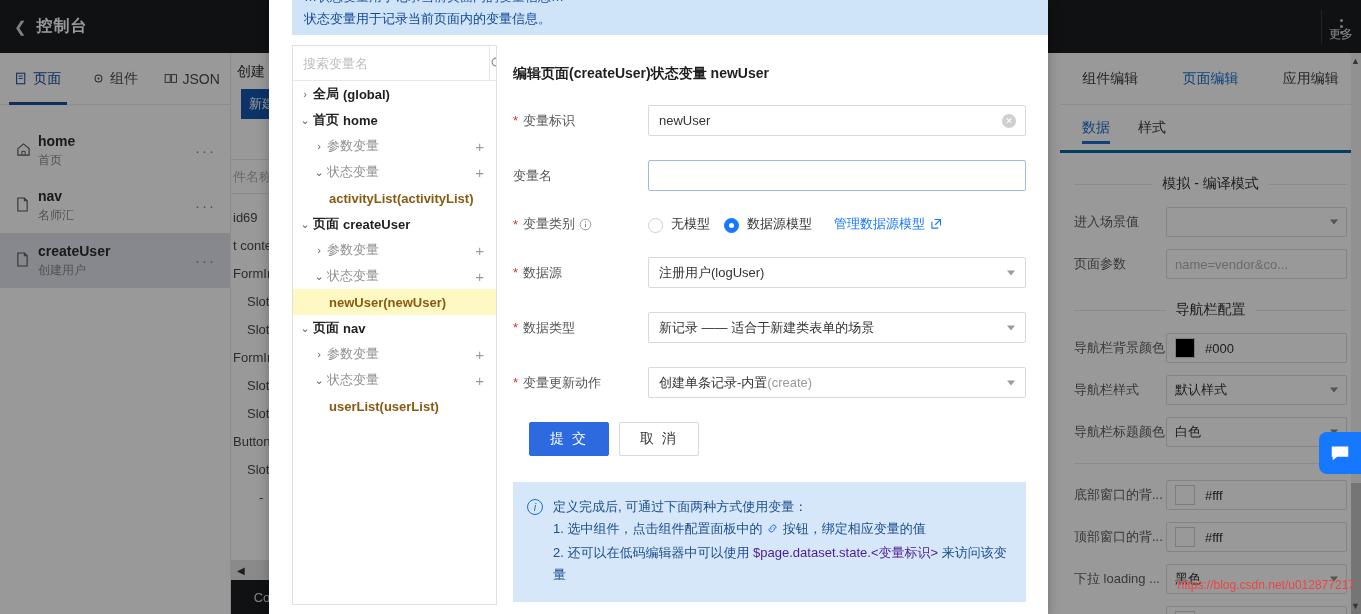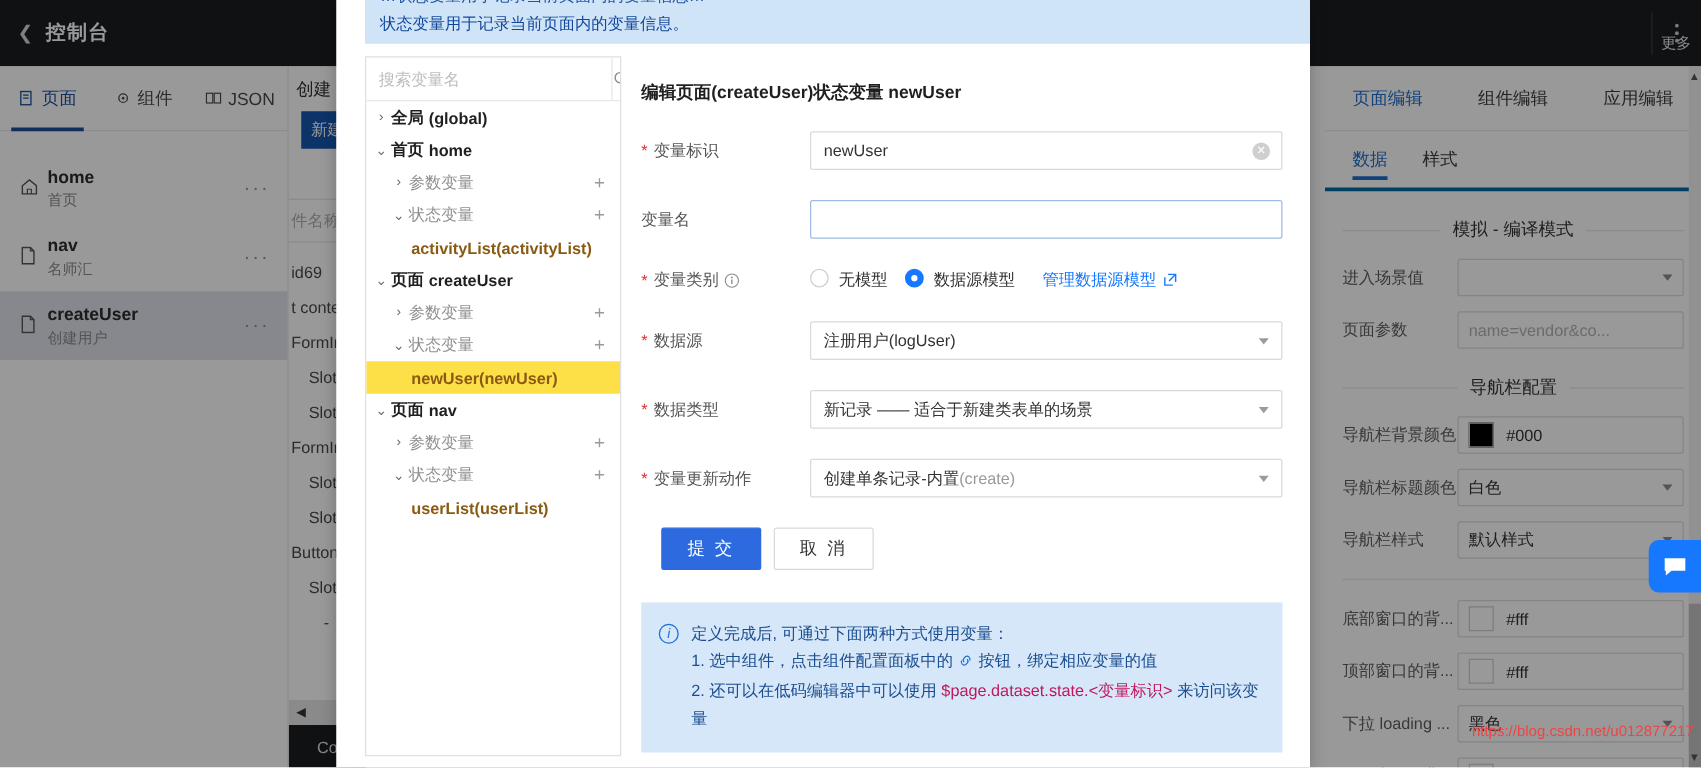--- a/index.html
+++ b/index.html
@@ -123,58 +123,58 @@
   .tree-search input::placeholder { color:#bdbdbd; }
   .tsearch-btn { width:36px; height:34px; border-left:1px solid #e8e8e8; display:flex;
                  align-items:center; justify-content:center; cursor:pointer; }
   .tnode { height:26px; display:flex; align-items:center; font-size:13px; cursor:pointer; }
   .tnode .arr { width:16px; text-align:center; font-size:11px; color:#666; flex:0 0 16px; }
   .tnode.lvl0 { padding-left:4px; color:#1f1f1f; }
   .tnode.lvl1 { padding-left:18px; color:#8f8f8f; }
   .tnode .plus { margin-left:auto; margin-right:12px; color:#9a9a9a; font-size:15px; }
   .tleaf { height:26px; display:flex; align-items:center; padding-left:36px;
            font-size:13px; font-weight:bold; color:#8a5a12; cursor:pointer; }
-  .tleaf.active { background:#fde047; }
+  .tleaf.active { background:#fef9c3; }
   .tnode .lbl-cn { font-weight:bold; }
   .tnode .lbl-en { font-weight:bold; margin-left:4px; }
 
   .form-col { flex:1; padding:20px 22px 0 16px; position:relative; }
   .form-title { font-size:14px; font-weight:bold; color:#1f1f1f; margin-bottom:22px; }
   .form-row { display:flex; align-items:center; margin-bottom:24px; }
   .form-label { width:135px; font-size:13px; color:#555; display:flex; align-items:center; gap:2px;}
   .req-star { color:#e03131; margin-right:3px; }
   .input-box { flex:1; height:31px; border:1px solid #d9d9d9; border-radius:2px; display:flex;
                align-items:center; padding:0 10px; font-size:13px; color:#333; position:relative;
                background:#fff; }
   .input-box.focused { border-color:#9dbbe4; }
   .clear-ico { position:absolute; right:9px; top:50%; transform:translateY(-50%);
                width:14px; height:14px; border-radius:50%; background:#cfcfcf; color:#fff;
                font-size:9px; display:flex; align-items:center; justify-content:center; cursor:pointer;}
   .sel-caret { position:absolute; right:10px; top:50%; transform:translateY(-50%);
                border-left:4px solid transparent; border-right:4px solid transparent;
                border-top:5px solid #9b9b9b; }
   .radio-group { display:flex; align-items:center; gap:14px; flex:1; }
-  .radio { display:flex; align-items:flex-start; gap:8px; font-size:13px; color:#333; cursor:pointer; }
+  .radio { display:flex; align-items:flex-end; gap:8px; font-size:13px; color:#333; cursor:pointer; }
   .rdot { width:15px; height:15px; border-radius:50%; border:1px solid #d0d0d0; background:#fff;
           display:flex; align-items:center; justify-content:center; }
   .rdot.on { border-color:#1677ff; background:#1677ff; }
   .rdot.on:after { content:""; width:5px; height:5px; border-radius:50%; background:#fff; }
   .link-blue { color:#1677ff; font-size:13px; text-decoration:none; display:flex;
                align-items:center; gap:5px; cursor:pointer; margin-left:8px; }
   .btn-row { display:flex; gap:10px; margin:2px 0 0 0;padding-left:16px; }
   .btn { height:34px; padding:0 20px; font-size:14px; border-radius:2px; display:flex;
          align-items:center; justify-content:center; cursor:pointer; letter-spacing:2px;}
   .btn-primary { background:#2d6ae0; color:#fff; border:1px solid #2d6ae0; }
   .btn-default { background:#fff; color:#333; border:1px solid #d9d9d9; }
   .tipbox { margin-top:26px; background:#d6e7f9; padding:14px 14px 16px 14px; display:flex;
             gap:10px; font-size:13px; color:#1a4d8f; line-height:22px; }
   .tip-i { width:16px; height:16px; border-radius:50%; border:1px solid #1a6fd4; color:#1a6fd4;
            font-size:11px; display:flex; align-items:center; justify-content:center; flex:0 0 16px;
            margin-top:3px; font-style:italic; }
-  .mono { color:#be185d; }
+  .mono { color:#4c1d95; }
   .grey-sub { color:#9a9a9a; font-weight:normal; }
 </style>
 </head>
 <body>
 
 <div id="app-bg">
 
   <div class="topbar">
     <div class="topbar-back">
       <span class="chev-left">❮</span>
@@ -284,22 +284,22 @@
     <div class="mid-bot">
       <div class="mid-collapse">◀</div>
       <div class="mid-console">Co</div>
     </div>
   </div>
 
   <div class="white-gap"></div>
 
   <div class="rightpanel">
     <div class="rtabs">
+      <div class="rtab">组件编辑</div>
       <div class="rtab active">页面编辑</div>
-      <div class="rtab">组件编辑</div>
       <div class="rtab">应用编辑</div>
     </div>
     <div class="rsubtabs">
       <div class="rsub active">数据</div>
       <div class="rsub">样式</div>
     </div>
 
     <div class="section-title">模拟 - 编译模式</div>
     <div class="frow">
       <div class="flabel">进入场景值</div>
@@ -315,30 +315,30 @@
 
     <div class="section-title">导航栏配置</div>
     <div class="frow">
       <div class="flabel">导航栏背景颜色</div>
       <div class="fctl">
         <span class="swatch" style="background:#000000"></span>
         <span>#000</span>
       </div>
     </div>
     <div class="frow">
+      <div class="flabel">导航栏样式</div>
+      <div class="fctl">
+        <span>默认样式</span>
+        <i class="caret"></i>
+      </div>
+    </div>
+    <div class="frow">
       <div class="flabel">导航栏标题颜色</div>
       <div class="fctl">
         <span>白色</span>
-        <i class="caret"></i>
-      </div>
-    </div>
-    <div class="frow">
-      <div class="flabel">导航栏样式</div>
-      <div class="fctl">
-        <span>默认样式</span>
         <i class="caret"></i>
       </div>
     </div>
 
     <div class="divider-h"></div>
 
     <div class="frow">
       <div class="flabel">底部窗口的背...</div>
       <div class="fctl">
         <span class="swatch" style="background:#ffffff"></span>

